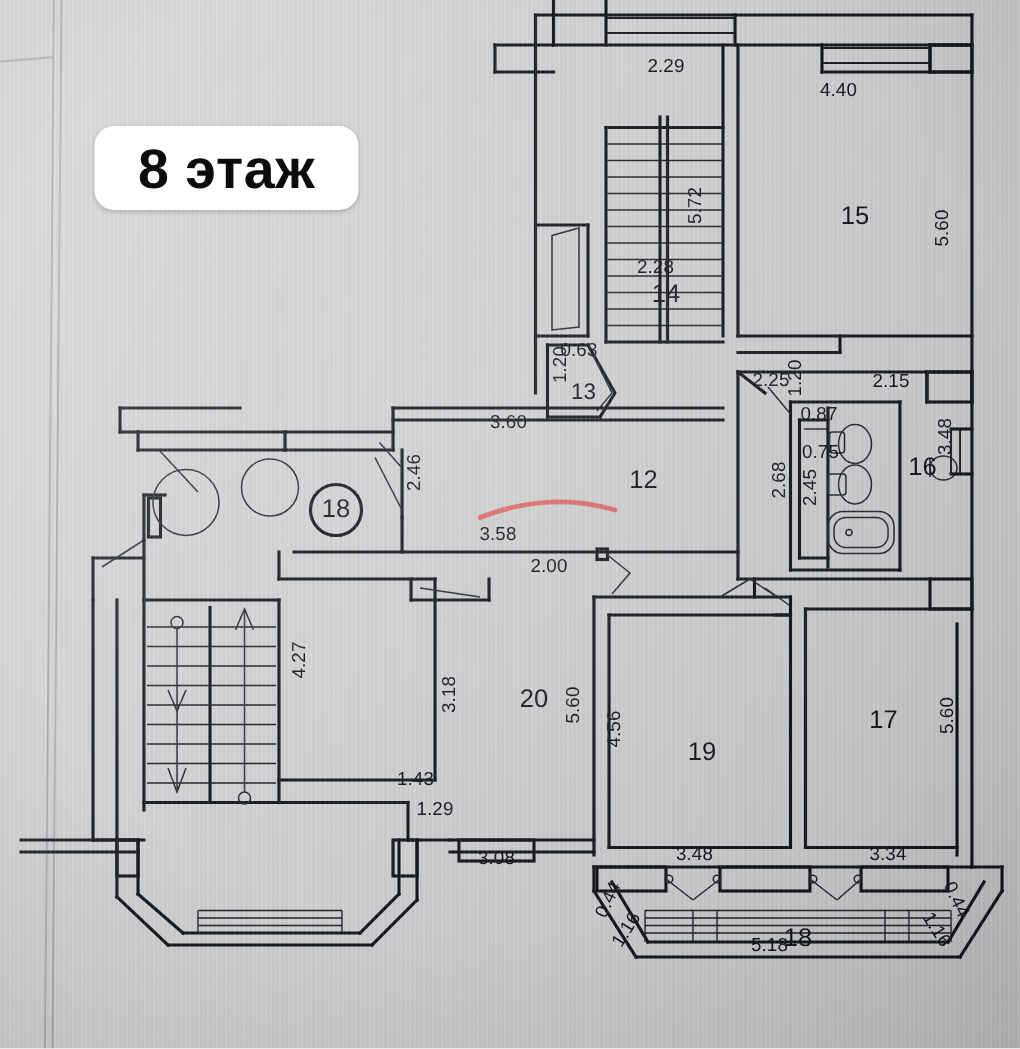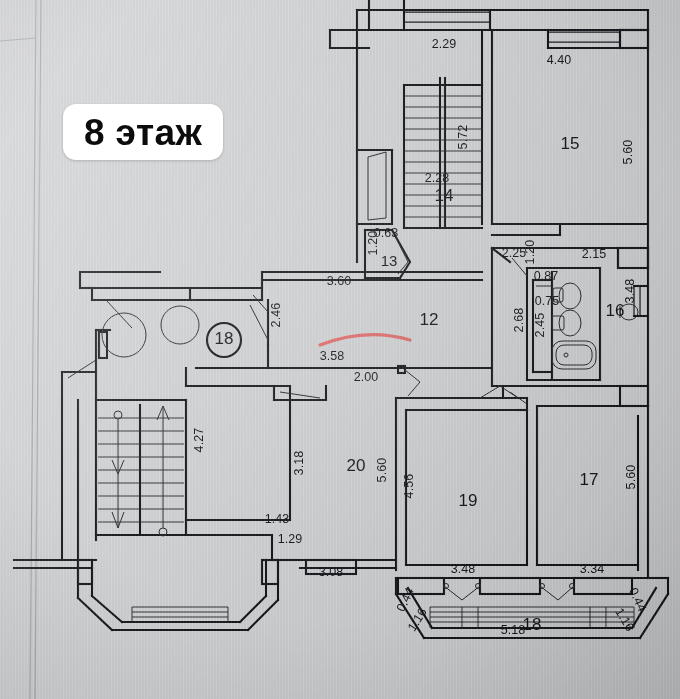--- a/index.html
+++ b/index.html
@@ -21,21 +21,21 @@
   .wf{fill:none;stroke:#22262b;stroke-width:1.0;}
   .hatch{fill:none;stroke:#1a1d21;stroke-width:0.9;}
   .fold{fill:none;stroke:#9a9ca0;stroke-width:1.2;opacity:.85;}
   .redmark{fill:none;stroke:#e0615f;stroke-width:3.2;stroke-linecap:round;opacity:.92;}
   text{fill:#111418;font-family:"Liberation Sans", sans-serif;
        dominant-baseline:middle;}
   .dim{font-size:12.5px;letter-spacing:.1px;}
   .rno{font-size:17px;}
   .rno-sm{font-size:15px;}
   
-  #badge{position:absolute;left:63px;top:104px;width:160px;height:56px;
+  #badge{position:absolute;left:63px;top:84px;width:176px;height:56px;
     background:#fff;border-radius:13px;display:flex;align-items:center;
     justify-content:center;box-shadow:0 1px 3px rgba(0,0,0,.18);}
   #badge span{font-size:37px;font-weight:700;color:#0c0c0c;
     letter-spacing:.4px;line-height:1;}
 </style>
 </head>
 <body>
 
 <div id="plan">
 

